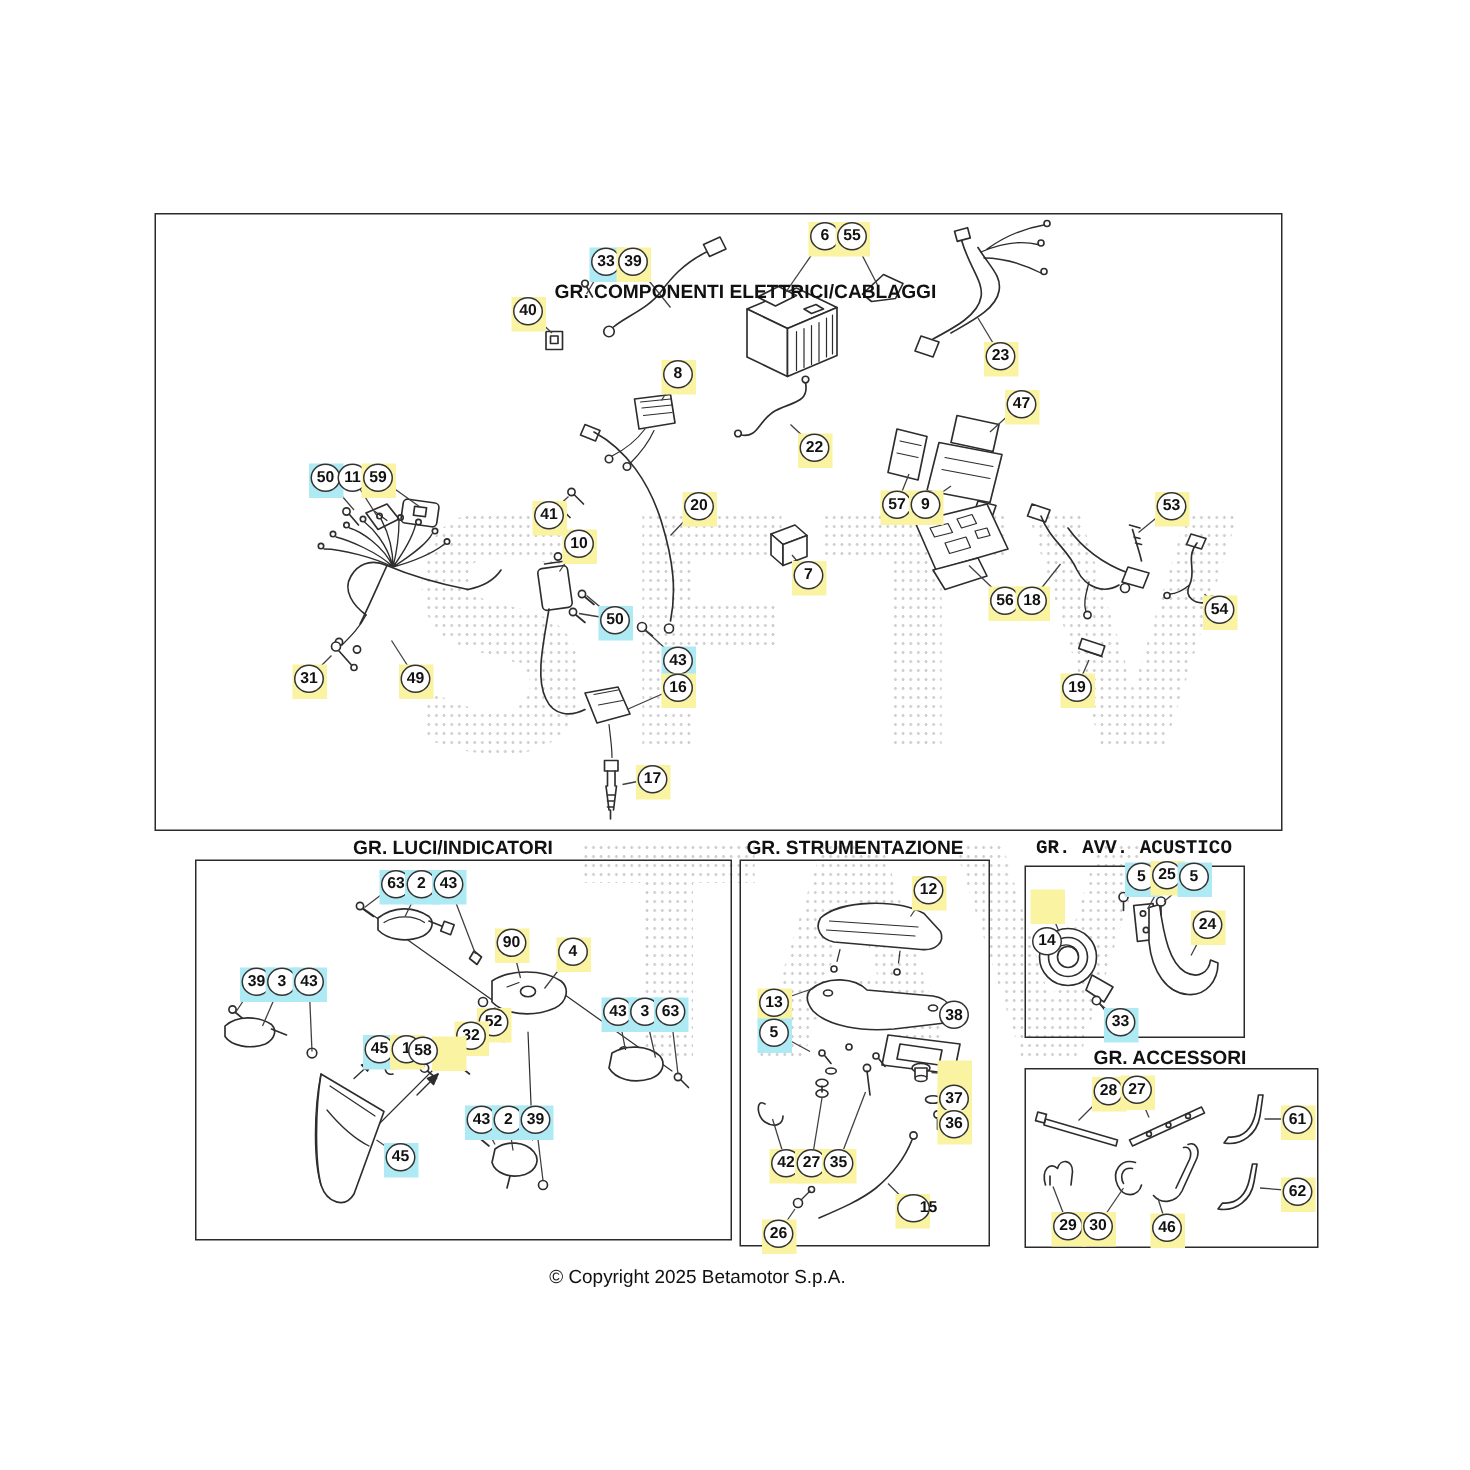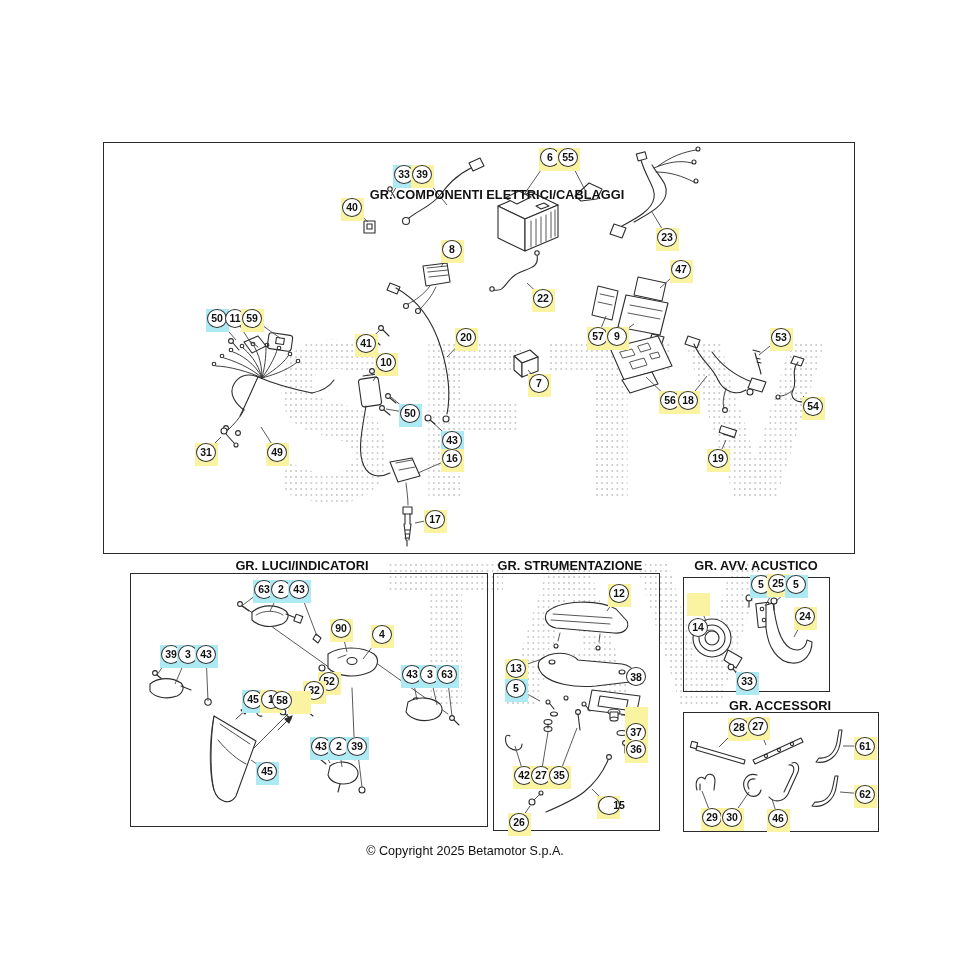--- a/index.html
+++ b/index.html
@@ -551,21 +551,21 @@
     <div class="callout" style="left: 514px; top: 765.5px;">42</div>
     <div class="hl yellow" style="left: 529.5px; top: 765.5px; background: rgb(250, 244, 162);"></div>
     <div class="callout" style="left: 531px; top: 765.5px;">27</div>
     <div class="hl yellow" style="left: 547.5px; top: 765.5px; background: rgb(250, 244, 162);"></div>
     <div class="callout" style="left: 549px; top: 765.5px;">35</div>
     <div class="hl yellow" style="left: 596.5px; top: 795.5px; background: rgb(250, 244, 162);"></div>
     <div class="callout" style="left: 598px; top: 795.5px; padding-left: 20px;">15</div>
     <div class="hl yellow" style="left: 507.5px; top: 812.5px; background: rgb(250, 244, 162);"></div>
     <div class="callout" style="left: 509px; top: 812.5px;">26</div>
     <div class="panel-box" style="left: 683px; top: 577px; width: 147px; height: 115px;"></div>
-    <div class="panel-title" style="left: 756px; top: 565px;">GR. AVV. ACUSTICO</div>
+    <div class="panel-title" style="left: 756px; top: 565px; font-family: Liberation Mono, monospace;">GR. AVV. ACUSTICO</div>
     <div class="hl cyan" style="left: 749.5px; top: 574.5px; background: rgb(174, 234, 244);"></div>
     <div class="callout" style="left: 751px; top: 574.5px;">5</div>
     <div class="hl yellow" style="left: 766.5px; top: 573.5px; background: rgb(250, 244, 162);"></div>
     <div class="callout" style="left: 768px; top: 573.5px;">25</div>
     <div class="hl cyan" style="left: 784.5px; top: 574.5px; background: rgb(174, 234, 244);"></div>
     <div class="callout" style="left: 786px; top: 574.5px;">5</div>
     <div class="hl yellow" style="left: 686.5px; top: 592.5px; background: rgb(250, 244, 162);"></div>
     <div class="callout" style="left: 688px; top: 592.5px; margin-top: 25px;">14</div>
     <div class="hl yellow" style="left: 793.5px; top: 606.5px; background: rgb(250, 244, 162);"></div>
     <div class="callout" style="left: 795px; top: 606.5px;">24</div>

